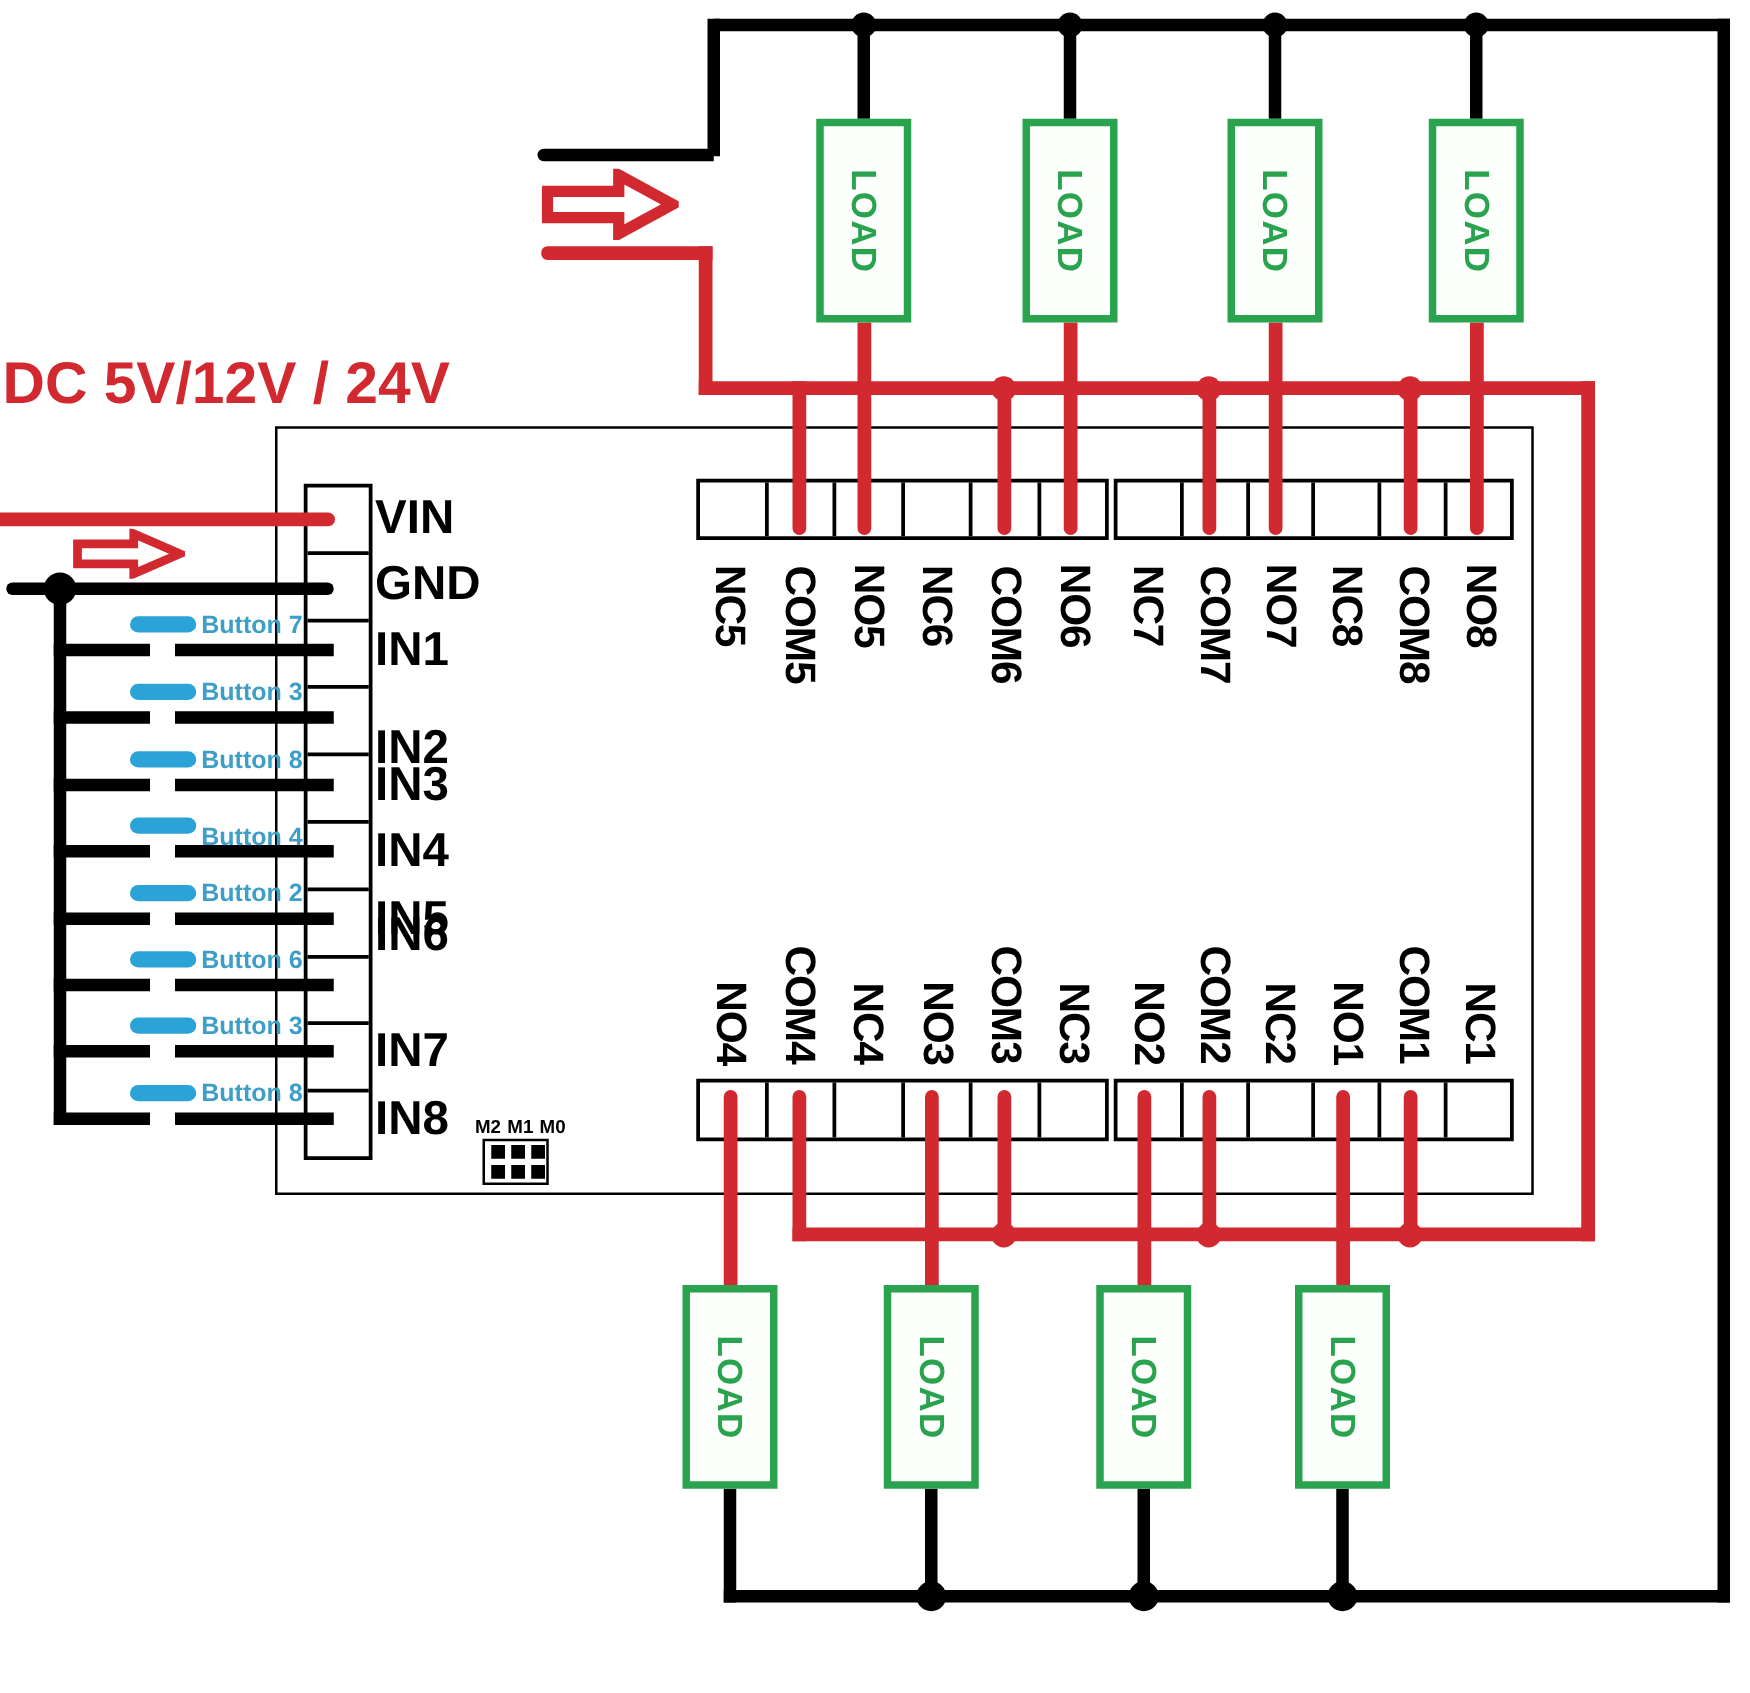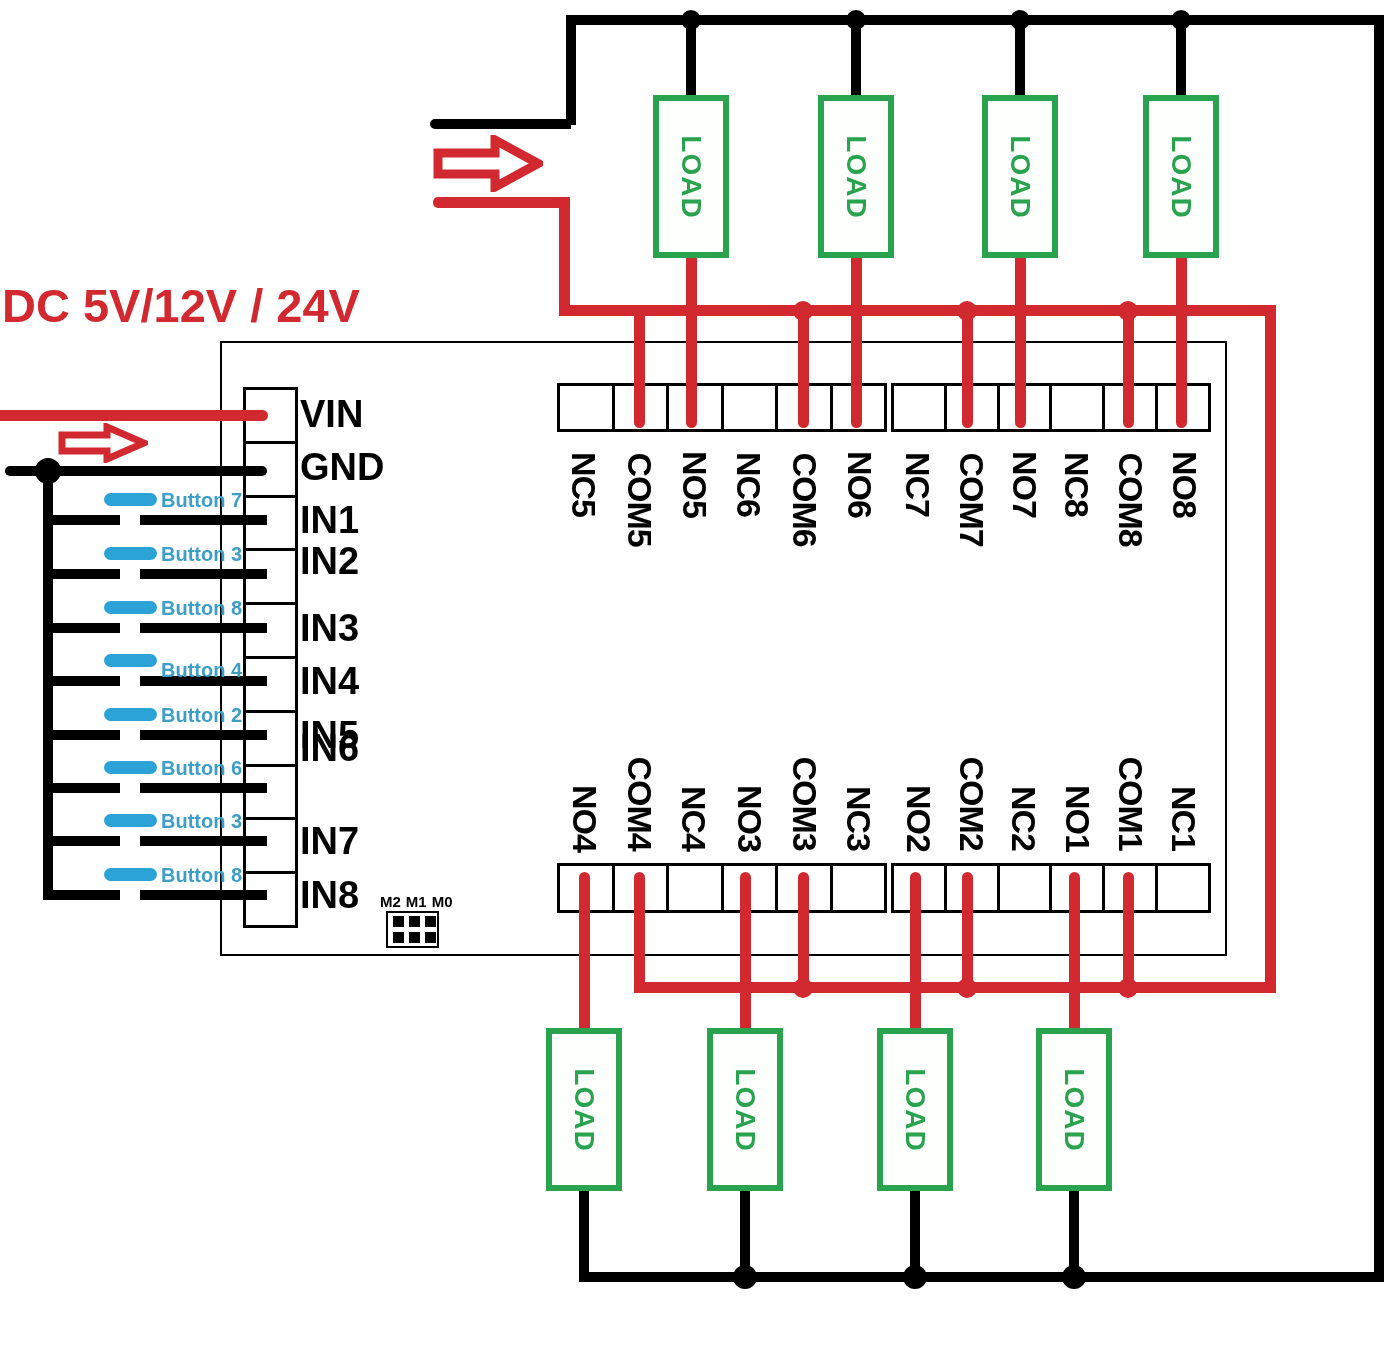--- a/index.html
+++ b/index.html
@@ -62,21 +62,21 @@
     <div class="pincell"></div>
     <div class="pincell"></div>
     <div class="pincell"></div>
     <div class="pincell"></div>
     <div class="pincell"></div>
   </div>
 
   <div class="pinlab" style="top:390px">VIN</div>
   <div class="pinlab" style="top:443px">GND</div>
   <div class="pinlab" style="top:496px">IN1</div>
-  <div class="pinlab" style="top:537px">IN2</div>
+  <div class="pinlab" style="top:574px">IN2</div>
   <div class="pinlab" style="top:604px">IN3</div>
   <div class="pinlab" style="top:657px">IN4</div>
   <div class="pinlab" style="top:711px">IN5</div>
   <div class="pinlab" style="top:724px">IN6</div>
   <div class="pinlab" style="top:817px">IN7</div>
   <div class="pinlab" style="top:871px">IN8</div>
 
   <div class="tgroup" style="left:557px;top:383px;width:330px;height:49px">
     <div class="tcell"></div>
       <div class="tcell"></div>

